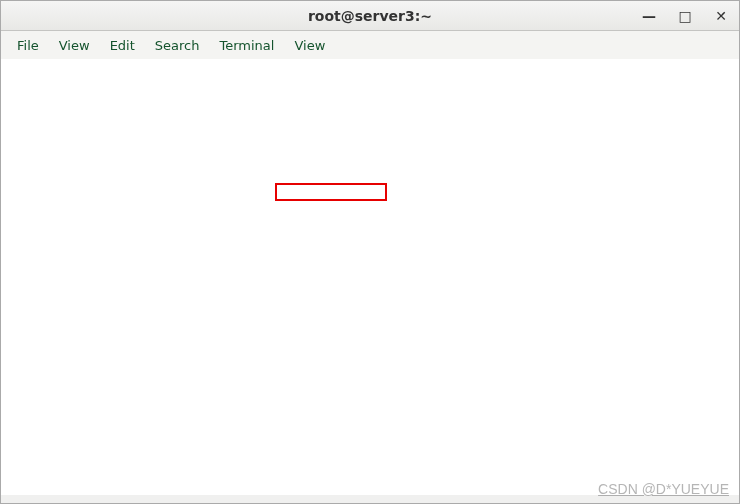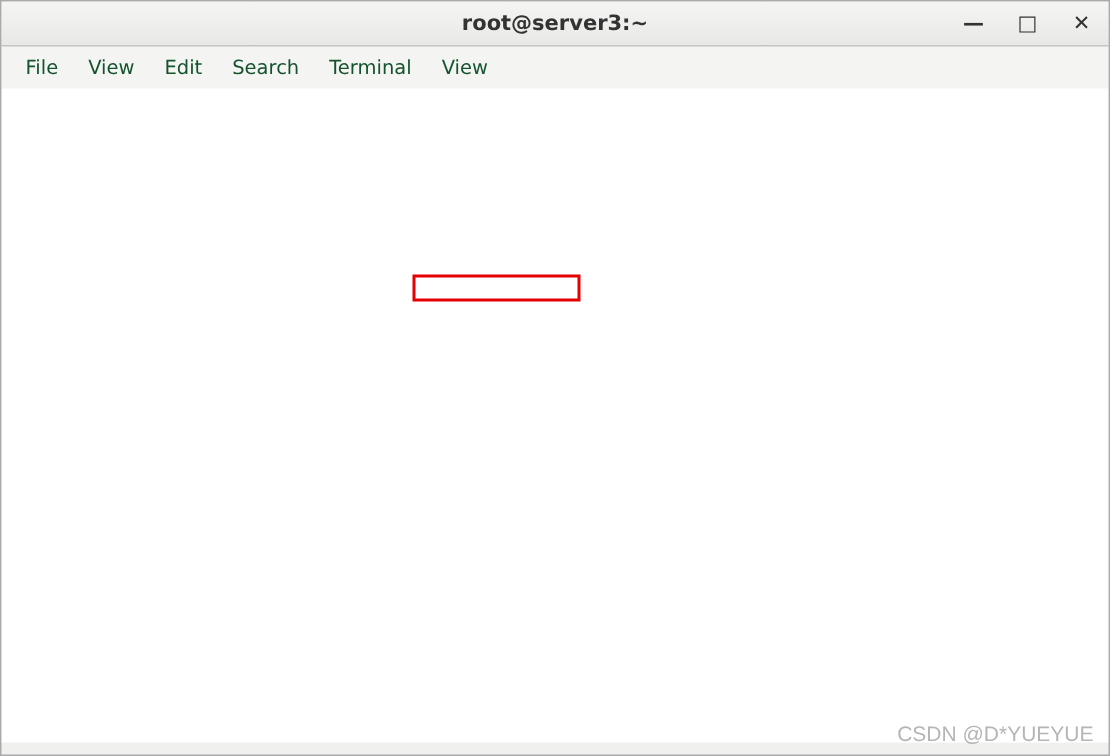--- a/index.html
+++ b/index.html
@@ -85,20 +85,21 @@
       pointer-events: none;
     }
     .watermark {
       position: absolute;
       right: 10px;
       bottom: 6px;
       color: rgba(120,120,120,0.55);
       font-size: 14px;
       font-family: Arial, sans-serif;
       pointer-events: none;
+      text-decoration: underline;
     }
   </style>
 </head>
 <body>
 
 <div class="titlebar">
   <div class="title">root@server3:~</div>
   <div class="window-controls">
     <div class="ctrl">—</div>
     <div class="ctrl">□</div>

